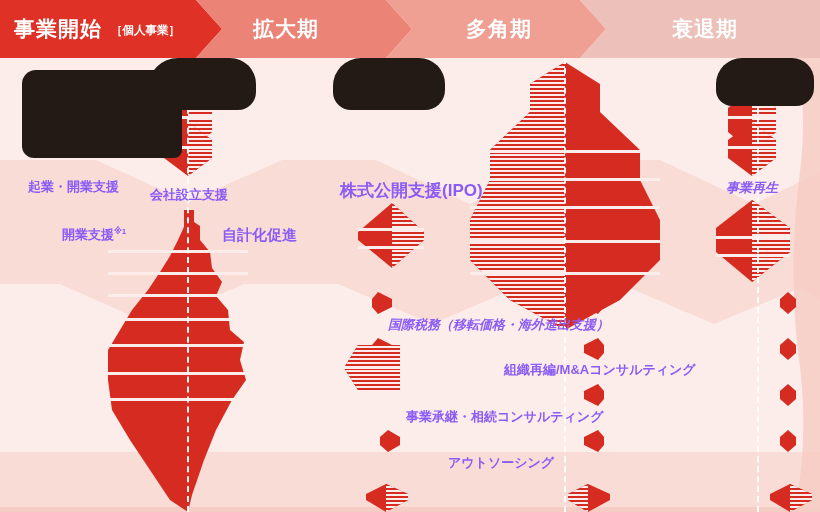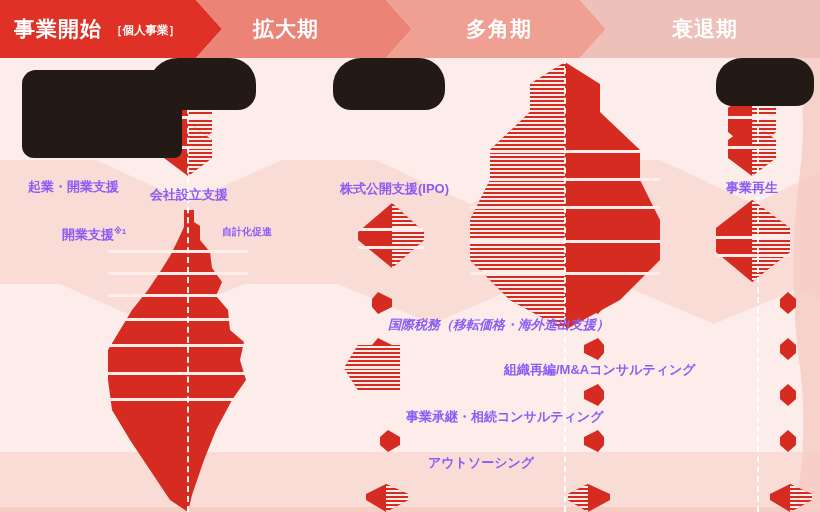--- a/index.html
+++ b/index.html
@@ -208,50 +208,50 @@
   </svg>
 
   <div class="lbl" style="left:28px;top:180px;font-size:13px;">
     <span>起業・開業支援</span>
   </div>
 
   <div class="lbl" style="left:150px;top:188px;font-size:13px;">
     <span>会社設立支援</span>
   </div>
 
-  <div class="lbl" style="left:340px;top:182px;font-size:13px;">
+  <div class="lbl" style="left:340px;top:182px;font-size:17px;">
     <span>株式公開支援(IPO)</span>
   </div>
 
-  <div class="lbl" style="left:726px;top:181px;font-size:13px;">
+  <div class="lbl" style="left:726px;top:181px;font-size:13px;font-style:italic;">
     <span>事業再生</span>
   </div>
 
   <div class="lbl" style="left:62px;top:228px;font-size:13px;">
     <span>開業支援</span><span class="sup">※1</span>
   </div>
 
-  <div class="lbl" style="left:222px;top:227px;font-size:10px;">
+  <div class="lbl" style="left:222px;top:227px;font-size:15px;">
     <span>自計化促進</span>
   </div>
 
 
   <div class="lbl" style="left:388px;top:318px;font-size:13px;font-style:italic;">
     <span>国際税務（移転価格・海外進出支援）</span>
   </div>
 
   <div class="lbl" style="left:406px;top:410px;font-size:13px;">
     <span>事業承継・相続コンサルティング</span>
   </div>
 
   <div class="lbl" style="left:504px;top:363px;font-size:13px;">
     <span>組織再編/M&amp;Aコンサルティング</span>
   </div>
 
-  <div class="lbl" style="left:428px;top:456px;font-size:13px;">
+  <div class="lbl" style="left:448px;top:456px;font-size:13px;">
     <span>アウトソーシング</span>
   </div>
 
   <div class="blob" style="left:22px;top:70px;width:160px;height:88px;border-radius:14px 10px 8px 12px;"></div>
   <div class="blob" style="left:148px;top:58px;width:108px;height:52px;border-radius:30px 26px 18px 14px;"></div>
   <div class="blob" style="left:333px;top:58px;width:112px;height:52px;border-radius:28px 26px 20px 18px;"></div>
   <div class="blob" style="left:716px;top:58px;width:98px;height:48px;border-radius:26px 22px 18px 16px;"></div>
 
 </div>
 

